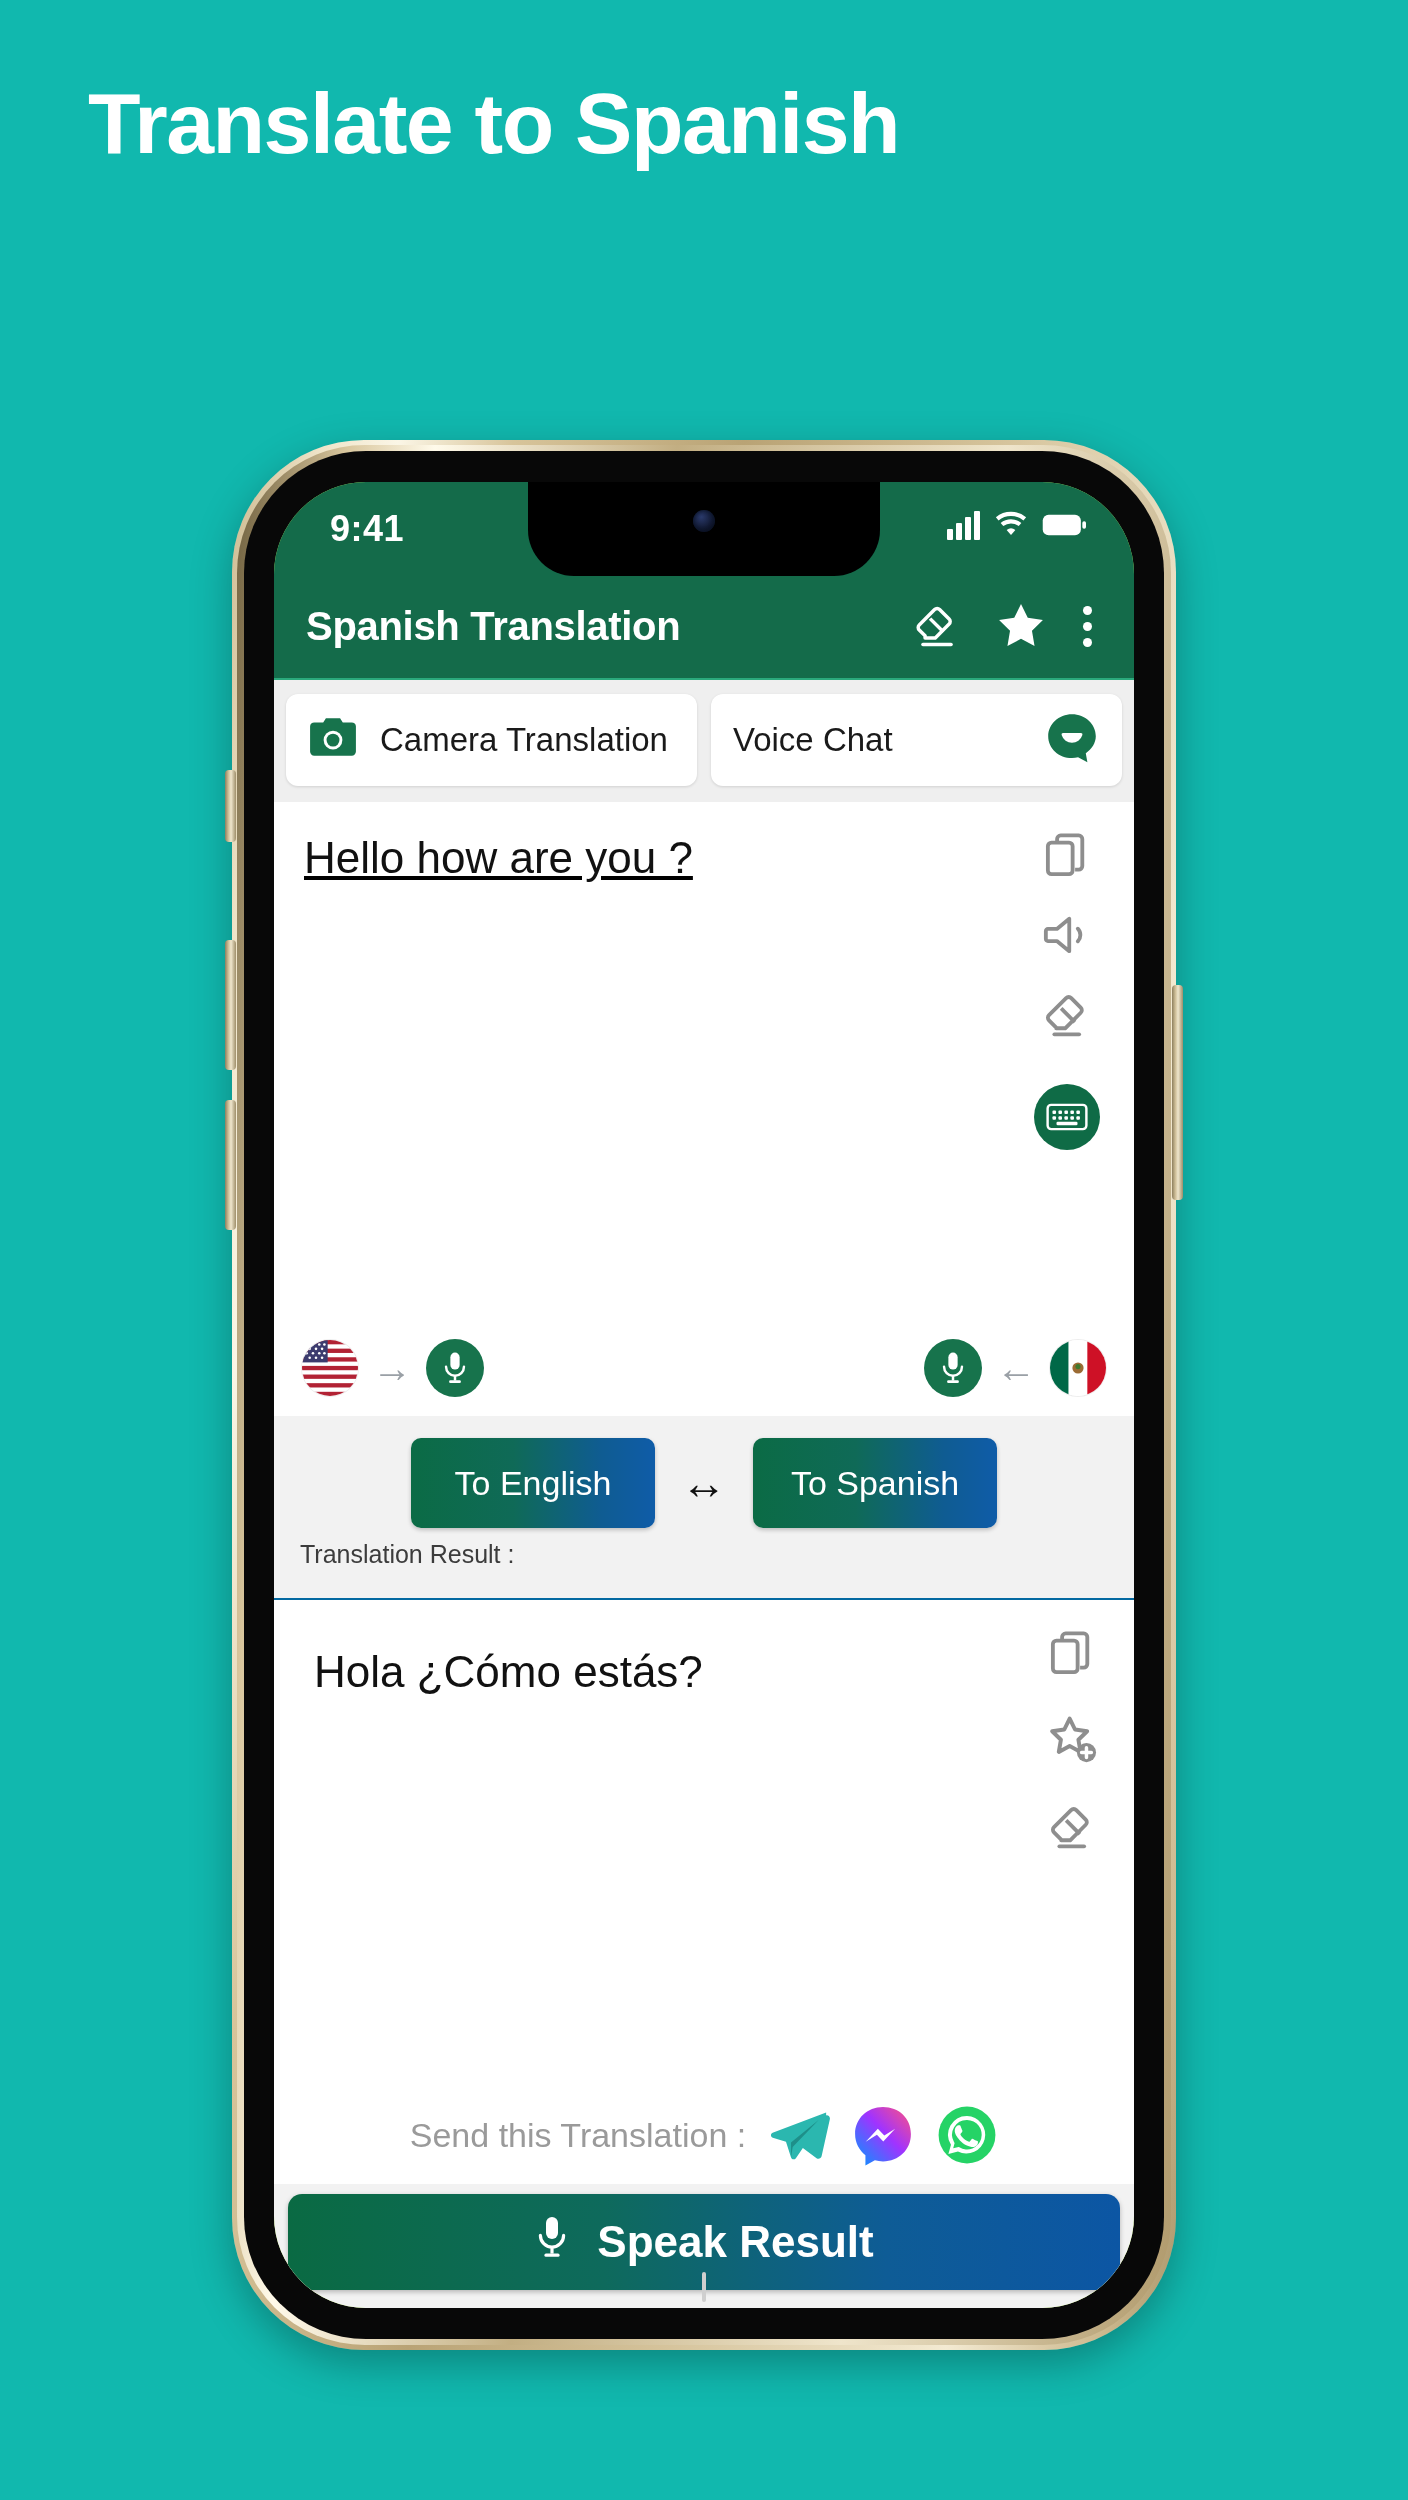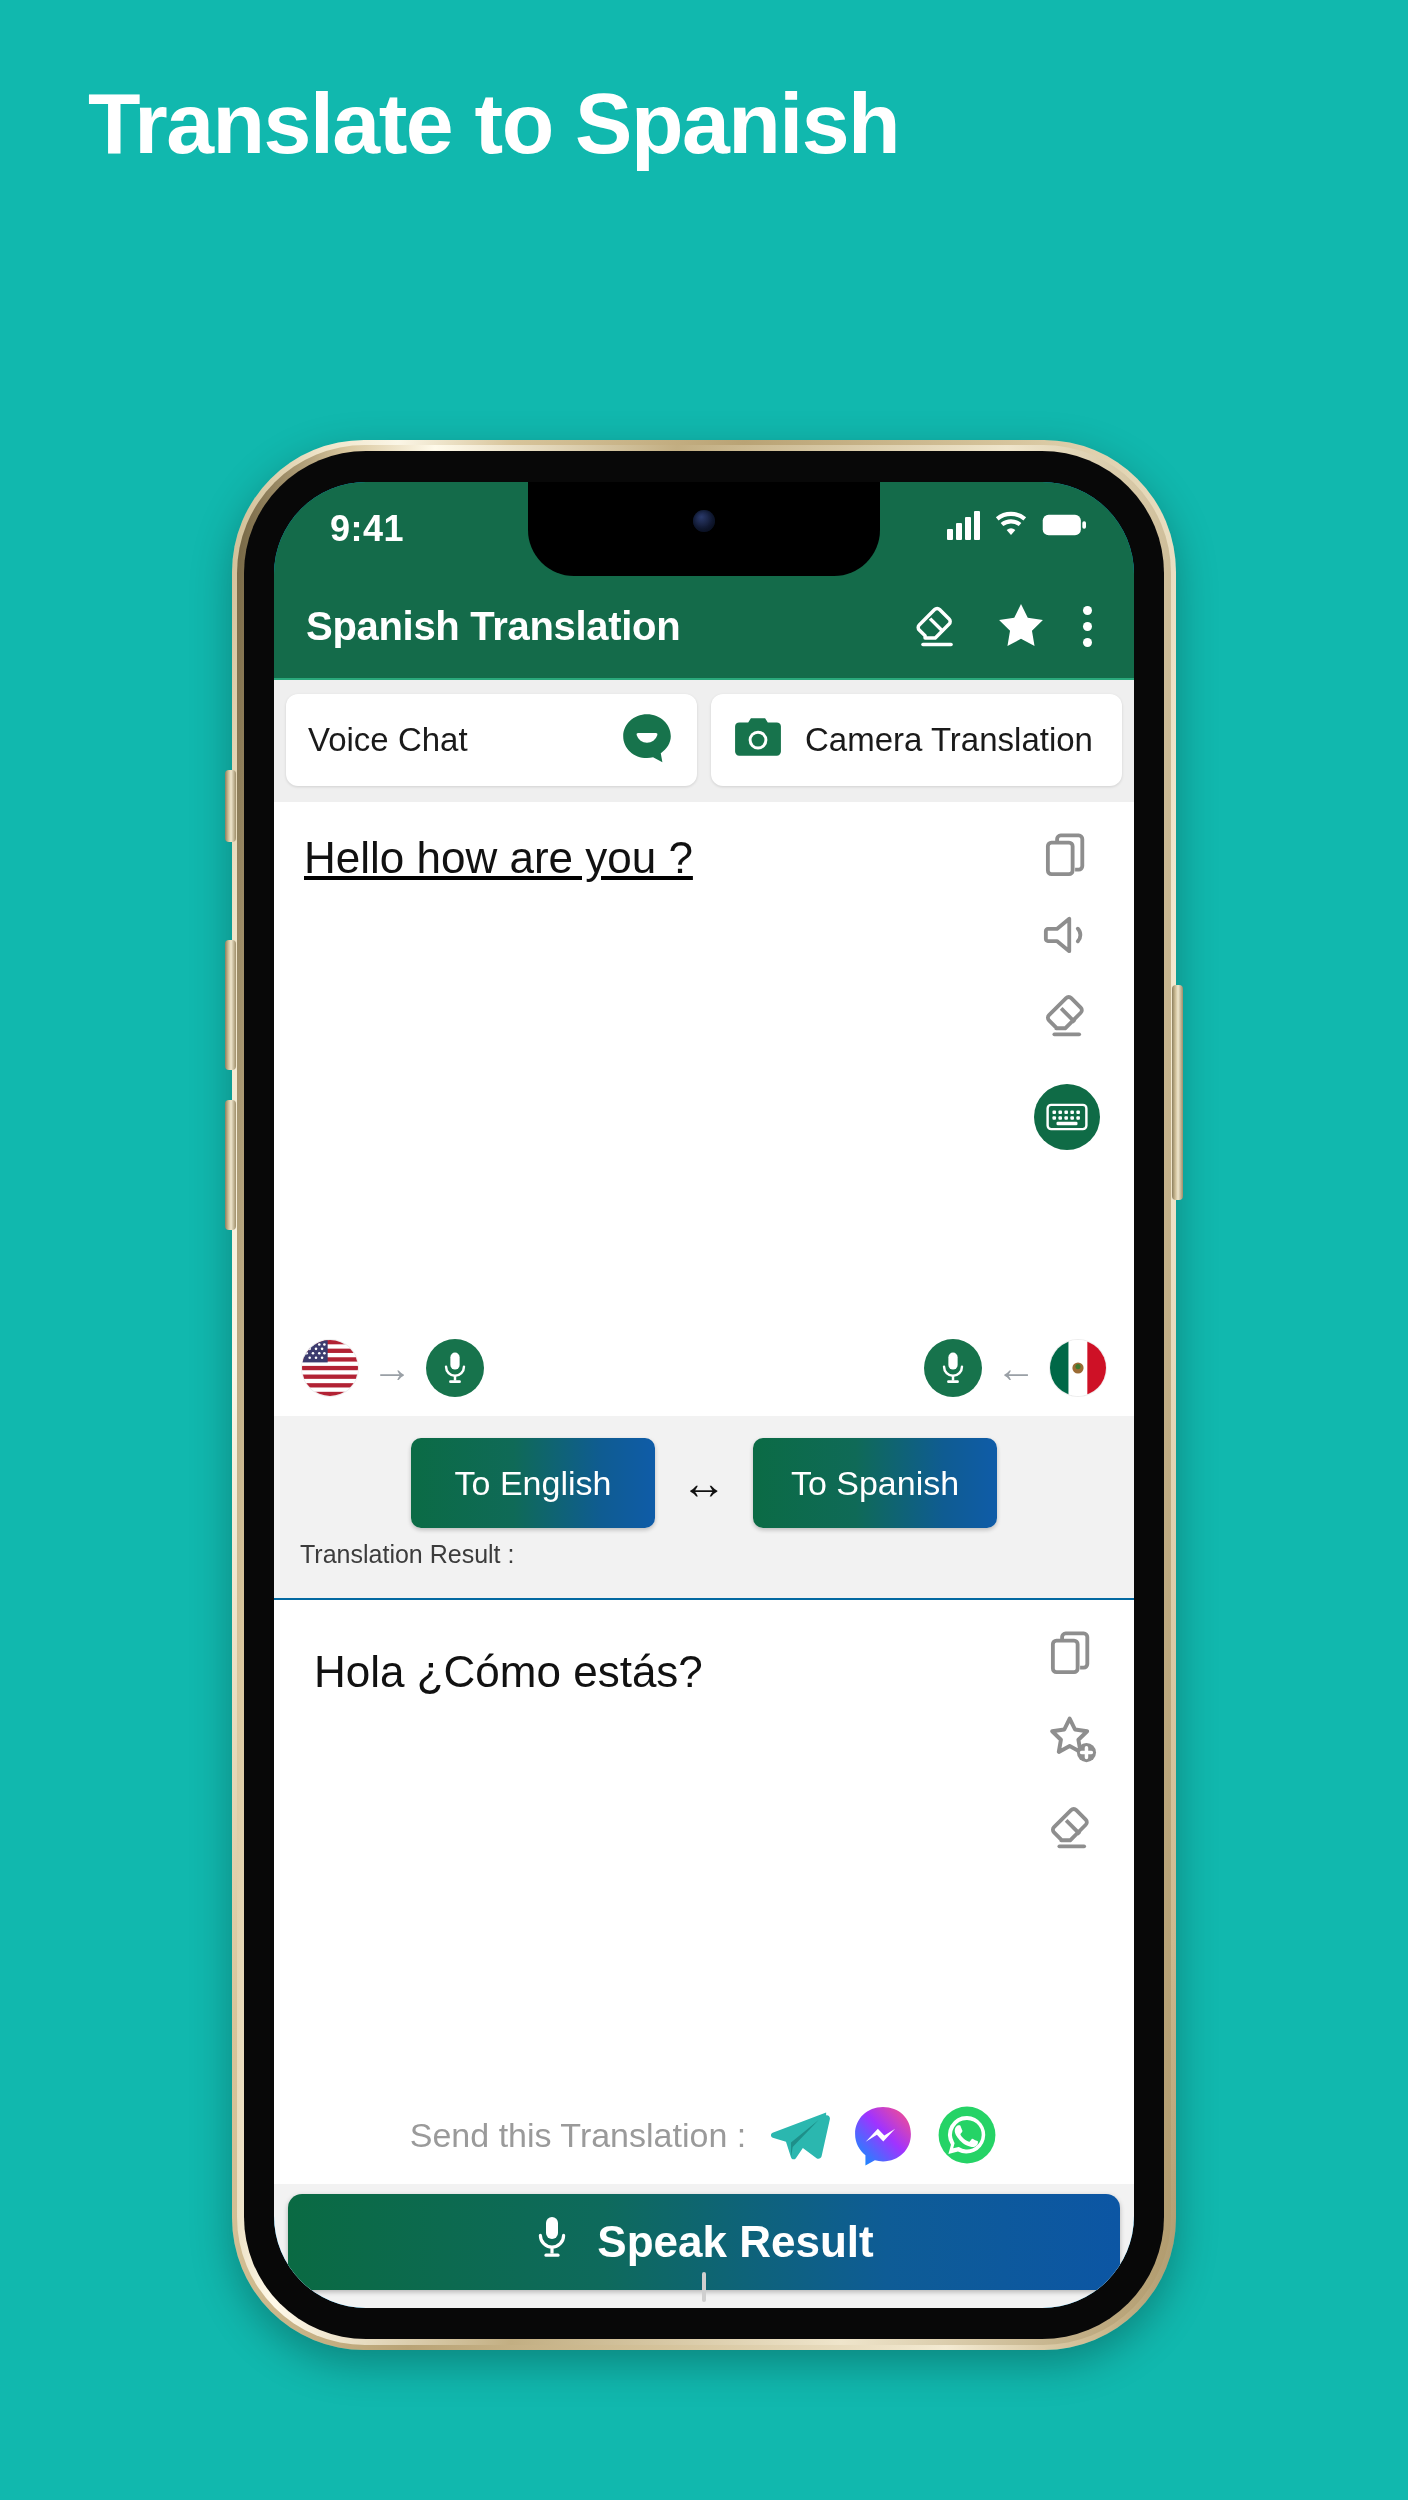--- a/index.html
+++ b/index.html
@@ -53,21 +53,21 @@
     position: absolute; left: 12px; top: 11px; right: 12px; bottom: 11px;
     border-radius: 122px;
     background: #080808;
   }
   
   #screen {
     position: absolute;
     left: 42px; top: 42px; right: 42px; bottom: 42px;
     border-radius: 92px;
     overflow: hidden;
-    background: #0ea5e9;
+    background: #bef264;
     display: flex;
     flex-direction: column;
   }
 
   
   .side-btn {
     position: absolute;
     background: linear-gradient(90deg,#8d7f5e 0%,#cdbd96 30%,#efe6cd 55%,#9e8e69 100%);
     border-radius: 4px;
   }
@@ -329,38 +329,38 @@
         </svg>
       </span>
       <span id="dots-menu">
         <span></span>
           <span></span>
           <span></span>
       </span>
     </div>
 
     <div id="tabrow">
-      <div class="tabcard" id="tab-voice">
-        <span class="lbl">Voice Chat</span>
-        <span>
-          <svg width="56" height="56" viewBox="0 0 24 24">
-            <path d="M12 1.8C6.3 1.8 1.8 6 1.8 11.2S6.3 20.6 12 20.6c.9 0 1.8-.1 2.6-.3l4 2.1-.7-3.9c2.6-1.8 4.3-4.5 4.3-7.3C22.2 6 17.7 1.8 12 1.8z" fill="#17734C"></path>
-            <path d="M7.6 10.8a4.6 4.6 0 0 0 8.8 0 .7.7 0 0 0-.7-.9H8.3a.7.7 0 0 0-.7.9z" fill="#fff"></path>
-          </svg>
-        </span>
-      </div>
       <div class="tabcard" id="tab-camera">
         <span>
           <svg width="50" height="44" viewBox="0 0 24 21">
             <path d="M8.6 1h6.8l1.3 2H21a2 2 0 0 1 2 2v12a2 2 0 0 1-2 2H3a2 2 0 0 1-2-2V5a2 2 0 0 1 2-2h4.3L8.6 1z" fill="#17734C"></path>
             <circle cx="12" cy="11.5" r="4.5" fill="#fff"></circle>
             <circle cx="12" cy="11.5" r="3.1" fill="#17734C"></circle>
           </svg>
         </span>
         <span class="lbl">Camera Translation</span>
+      </div>
+      <div class="tabcard" id="tab-voice">
+        <span class="lbl">Voice Chat</span>
+        <span>
+          <svg width="56" height="56" viewBox="0 0 24 24">
+            <path d="M12 1.8C6.3 1.8 1.8 6 1.8 11.2S6.3 20.6 12 20.6c.9 0 1.8-.1 2.6-.3l4 2.1-.7-3.9c2.6-1.8 4.3-4.5 4.3-7.3C22.2 6 17.7 1.8 12 1.8z" fill="#17734C"></path>
+            <path d="M7.6 10.8a4.6 4.6 0 0 0 8.8 0 .7.7 0 0 0-.7-.9H8.3a.7.7 0 0 0-.7.9z" fill="#fff"></path>
+          </svg>
+        </span>
       </div>
     </div>
 
     <div id="source-area">
       <div id="source-text">Hello how are you ?</div>
       <div id="source-tools">
         <span>
           <svg width="54" height="54" viewBox="0 0 24 24" fill="none" stroke="#8E8E8E" stroke-width="1.7" stroke-linejoin="round">
             <rect x="3.5" y="6.5" width="11" height="14" rx="1.6"></rect>
             <path d="M7.6 6.5V4.9a1.6 1.6 0 0 1 1.6-1.6h8a1.6 1.6 0 0 1 1.6 1.6v12a1.6 1.6 0 0 1-1.6 1.6h-1.6"></path>

